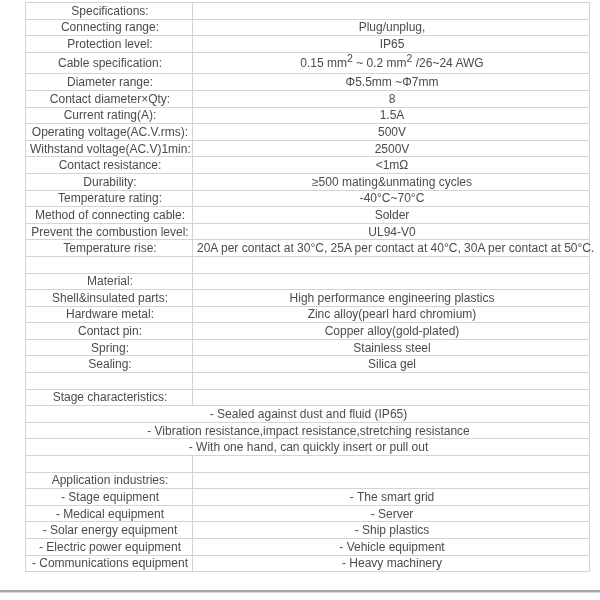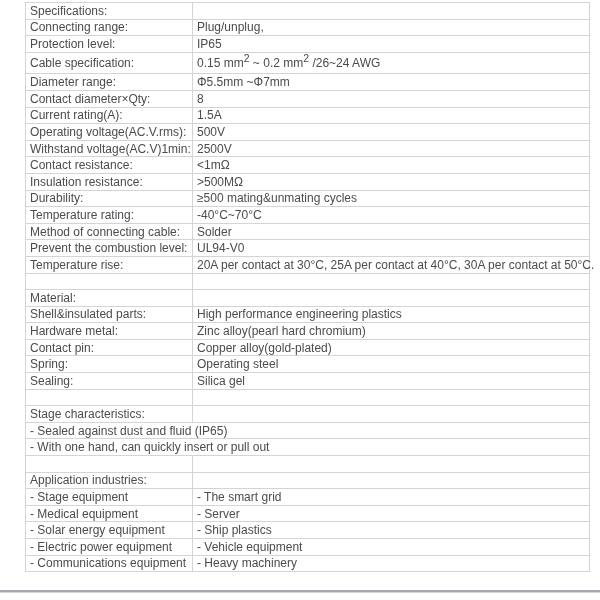--- a/index.html
+++ b/index.html
@@ -10,21 +10,21 @@
     --page-bg:#ffffff;
   }
   html,body{margin:0;padding:0;background:var(--page-bg);}
   .page{
     position:relative;width:600px;height:600px;overflow:hidden;
     background:var(--page-bg);
     font-family:"Liberation Sans",sans-serif;
   }
   .spec-table{
     position:absolute;left:25px;top:2px;width:565px;
-    border-collapse:collapse;table-layout:fixed;
+    border-collapse:collapse;table-layout:fixed;text-align:center;
   }
   .col-label{width:167px;}
   .spec-table td{
     border:1px solid var(--grid-color);
     height:15.6px;
     padding:0 2px 0 4px;
     font-size:12px;
     line-height:14px;
     color:var(--text-color);
     vertical-align:middle;
@@ -83,24 +83,20 @@
         </tr>
         <tr>
           <td>Withstand voltage(AC.V)1min:</td>
           <td>2500V</td>
         </tr>
         <tr>
           <td>Contact resistance:</td>
           <td>&lt;1mΩ</td>
         </tr>
         <tr>
-          <td>Insulation resistance:</td>
-          <td>&gt;500MΩ</td>
-        </tr>
-        <tr>
           <td>Durability:</td>
           <td>≥500 mating&amp;unmating cycles</td>
         </tr>
         <tr>
           <td>Temperature rating:</td>
           <td>-40°C~70°C</td>
         </tr>
         <tr>
           <td>Method of connecting cable:</td>
           <td>Solder</td>
@@ -128,36 +124,39 @@
         <tr>
           <td>Hardware metal:</td>
           <td>Zinc alloy(pearl hard chromium)</td>
         </tr>
         <tr>
           <td>Contact pin:</td>
           <td>Copper alloy(gold-plated)</td>
         </tr>
         <tr>
           <td>Spring:</td>
-          <td>Operating steel</td>
+          <td>Stainless steel</td>
         </tr>
         <tr>
           <td>Sealing:</td>
           <td>Silica gel</td>
         </tr>
         <tr>
           <td></td>
           <td></td>
         </tr>
         <tr>
           <td>Stage characteristics:</td>
           <td></td>
         </tr>
         <tr>
           <td colspan="2">- Sealed against dust and fluid (IP65)</td>
+        </tr>
+        <tr>
+          <td colspan="2">- Vibration resistance,impact resistance,stretching resistance</td>
         </tr>
         <tr>
           <td colspan="2">- With one hand, can quickly insert or pull out</td>
         </tr>
         <tr>
           <td></td>
           <td></td>
         </tr>
         <tr>
           <td>Application industries:</td>

